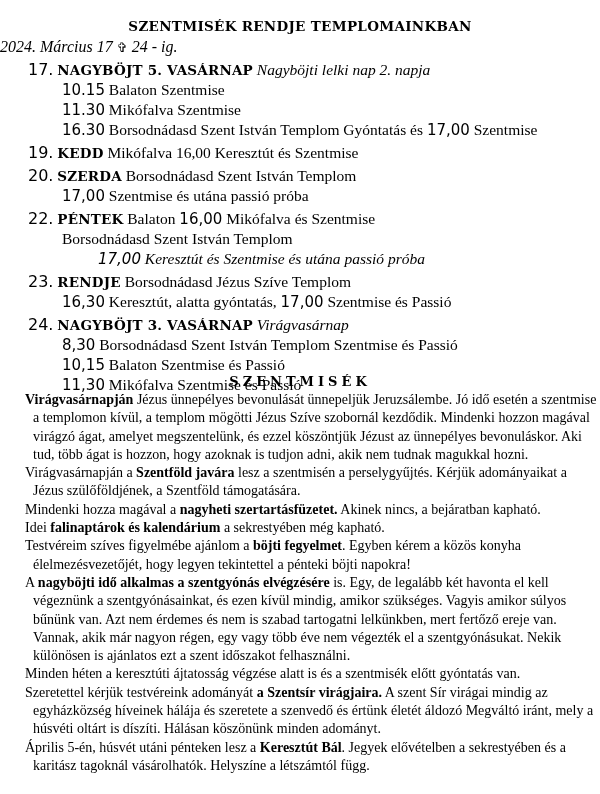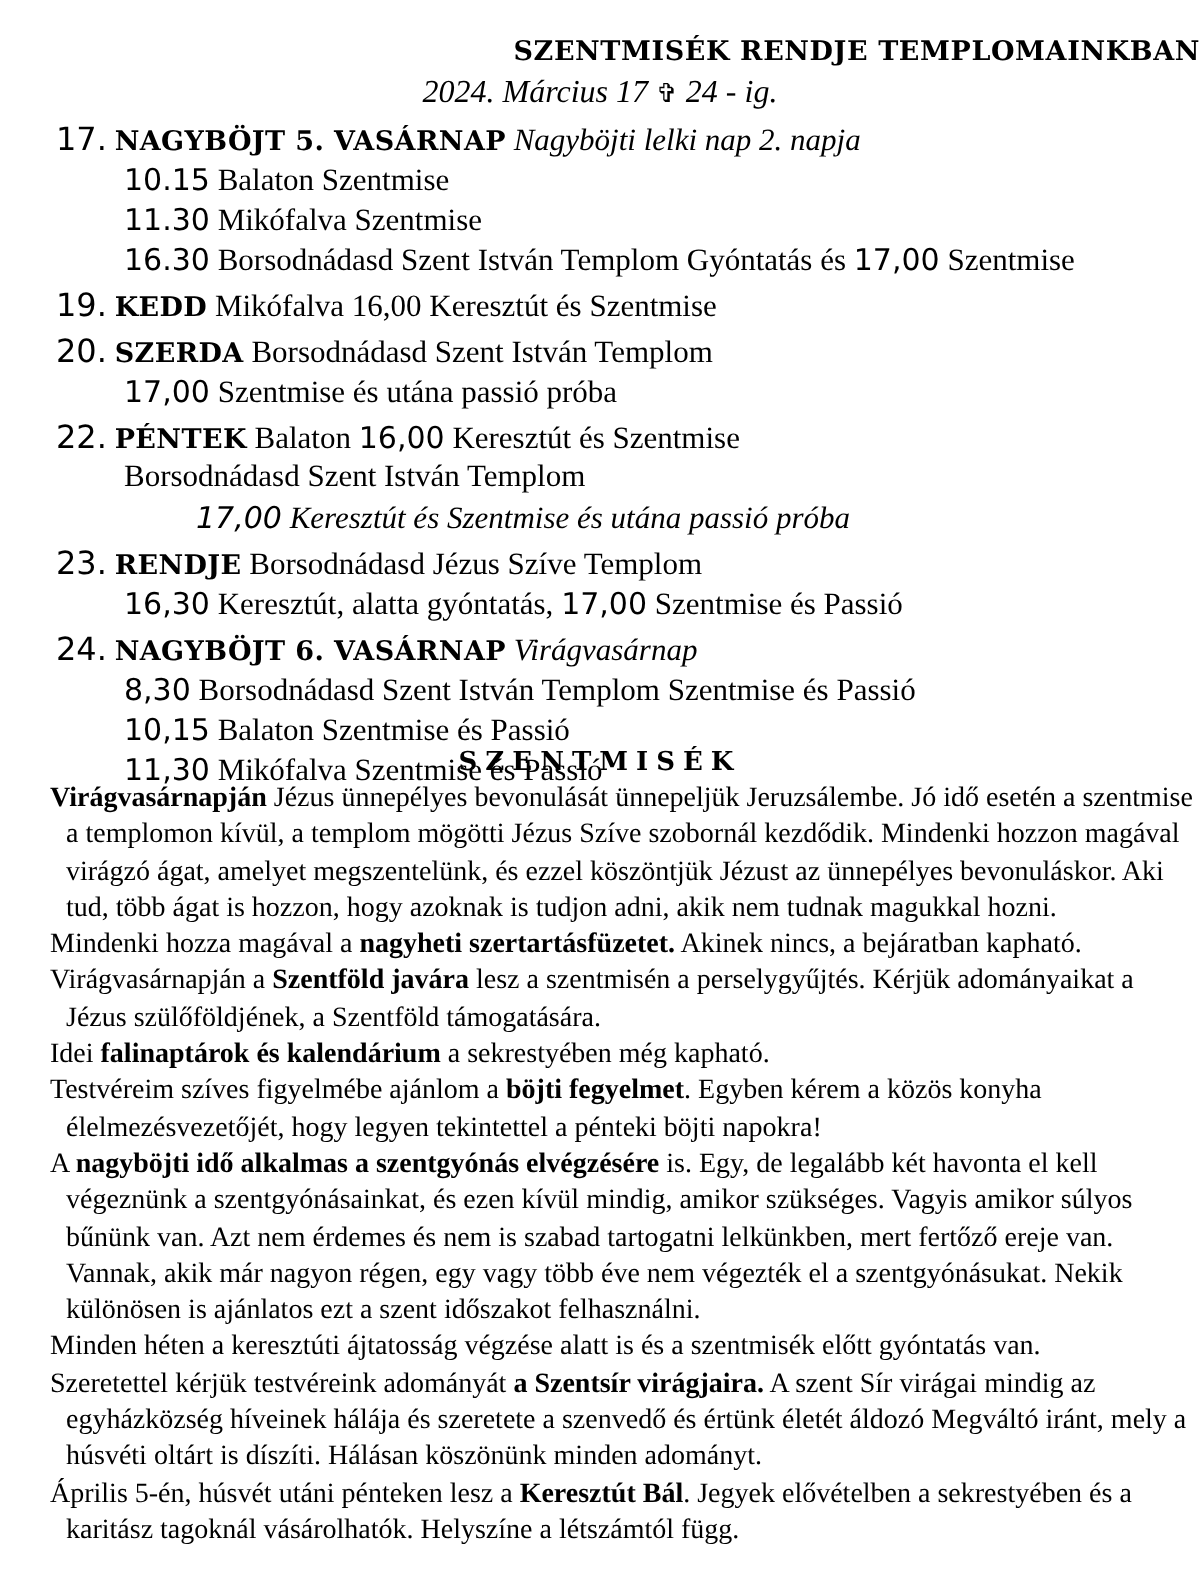--- a/index.html
+++ b/index.html
@@ -1,26 +1,26 @@
 <!DOCTYPE html>
 <html><head>
 <meta charset="utf-8">
 <style>
   html, body { margin: 0; padding: 0; background: #ffffff; }
   body {
     width: 600px; height: 794px; overflow: hidden; position: relative;
     font-family: "Liberation Serif", serif; color: #000;
   }
   .title {
-    position: absolute; top: 18px; left: 0; width: 600px; text-align: right;
+    position: absolute; top: 18px; left: 0; width: 600px; text-align: center;
     font-family: "DejaVu Serif", serif; font-weight: bold; font-size: 13.5px;
     letter-spacing: 0.3px;
   }
   .subtitle {
-    position: absolute; top: 38px; left: 0; width: 600px; text-align: center;
+    position: absolute; top: 38px; left: 0; width: 600px; 
     font-style: italic; font-size: 16px;
   }
   .cross { font-style: normal; font-size: 13px; }
   .sched { position: absolute; left: 28px; top: 60px; width: 570px; }
   .line { height: 20px; line-height: 20px; white-space: nowrap; font-size: 15.5px; }
   .gap { margin-top: 3px; }
   .num { font-family: "DejaVu Sans", sans-serif; font-size: 16px; }
   .dayname {
     font-family: "DejaVu Serif", serif; font-weight: bold; font-size: 13.5px;
     letter-spacing: 0.2px;
@@ -85,21 +85,21 @@
   <div class="line ind1">
     <span class="time">17,00</span>
     <span>Szentmise és utána passió próba</span>
   </div>
 
   <div class="line gap">
     <span class="num">22.</span>
     <span class="dayname">PÉNTEK</span>
     <span>Balaton</span>
     <span class="time">16,00</span>
-    <span>Keresztút és Szentmise</span>
+    <span>Mikófalva és Szentmise</span>
   </div>
   <div class="line ind1b">Borsodnádasd Szent István Templom</div>
   <div class="line ind2">
     <span class="time">17,00</span>
     <span>Keresztút és Szentmise és utána passió próba</span>
   </div>
 
   <div class="line gap">
     <span class="num">23.</span>
     <span class="dayname">RENDJE</span>
@@ -107,43 +107,43 @@
   </div>
   <div class="line ind1">
     <span class="time">16,30</span>
     <span>Keresztút, alatta gyóntatás,</span>
     <span class="time">17,00</span>
     <span>Szentmise és Passió</span>
   </div>
 
   <div class="line gap">
     <span class="num">24.</span>
-    <span class="dayname">NAGYBÖJT 6. VASÁRNAP</span>
+    <span class="dayname">NAGYBÖJT 3. VASÁRNAP</span>
     <span class="it">Virágvasárnap</span>
   </div>
   <div class="line ind1">
     <span class="time">8,30</span>
     <span>Borsodnádasd Szent István Templom Szentmise és Passió</span>
   </div>
   <div class="line ind1">
     <span class="time">10,15</span>
     <span>Balaton Szentmise és Passió</span>
   </div>
   <div class="line ind1">
     <span class="time">11,30</span>
     <span>Mikófalva Szentmise és Passió</span>
   </div>
 </div>
 
 <div class="hird-title">SZENTMISÉK</div>
 
 <div class="ann">
   <p><b>Virágvasárnapján</b><span> Jézus ünnepélyes bevonulását ünnepeljük Jeruzsálembe. Jó idő esetén a szentmise a templomon kívül, a templom mögötti Jézus Szíve szobornál kezdődik. Mindenki hozzon magával virágzó ágat, amelyet megszentelünk, és ezzel köszöntjük Jézust az ünnepélyes bevonuláskor. Aki tud, több ágat is hozzon, hogy azoknak is tudjon adni, akik nem tudnak magukkal hozni.</span></p>
+  <p><span>Virágvasárnapján a </span><b>Szentföld javára</b><span> lesz a szentmisén a perselygyűjtés. Kérjük adományaikat a Jézus szülőföldjének, a Szentföld támogatására.</span></p>
   <p><span>Mindenki hozza magával a </span><b>nagyheti szertartásfüzetet.</b><span> Akinek nincs, a bejáratban kapható.</span></p>
-  <p><span>Virágvasárnapján a </span><b>Szentföld javára</b><span> lesz a szentmisén a perselygyűjtés. Kérjük adományaikat a Jézus szülőföldjének, a Szentföld támogatására.</span></p>
   <p><span>Idei </span><b>falinaptárok és kalendárium</b><span> a sekrestyében még kapható.</span></p>
   <p><span>Testvéreim szíves figyelmébe ajánlom a </span><b>böjti fegyelmet</b><span>. Egyben kérem a közös konyha élelmezésvezetőjét, hogy legyen tekintettel a pénteki böjti napokra!</span></p>
   <p><span>A </span><b>nagyböjti idő alkalmas a szentgyónás elvégzésére</b><span> is. Egy, de legalább két havonta el kell végeznünk a szentgyónásainkat, és ezen kívül mindig, amikor szükséges. Vagyis amikor súlyos bűnünk van. Azt nem érdemes és nem is szabad tartogatni lelkünkben, mert fertőző ereje van. Vannak, akik már nagyon régen, egy vagy több éve nem végezték el a szentgyónásukat. Nekik különösen is ajánlatos ezt a szent időszakot felhasználni.</span></p>
   <p><span>Minden héten a keresztúti ájtatosság végzése alatt is és a szentmisék előtt gyóntatás van.</span></p>
   <p><span>Szeretettel kérjük testvéreink adományát </span><b>a Szentsír virágjaira.</b><span> A szent Sír virágai mindig az egyházközség híveinek hálája és szeretete a szenvedő és értünk életét áldozó Megváltó iránt, mely a húsvéti oltárt is díszíti.  Hálásan köszönünk minden adományt.</span></p>
   <p><span>Április 5-én, húsvét utáni pénteken lesz a </span><b>Keresztút Bál</b><span>. Jegyek elővételben a sekrestyében és a karitász tagoknál vásárolhatók. Helyszíne a létszámtól függ.</span></p>
   <p></p>
 
 </div>
 

